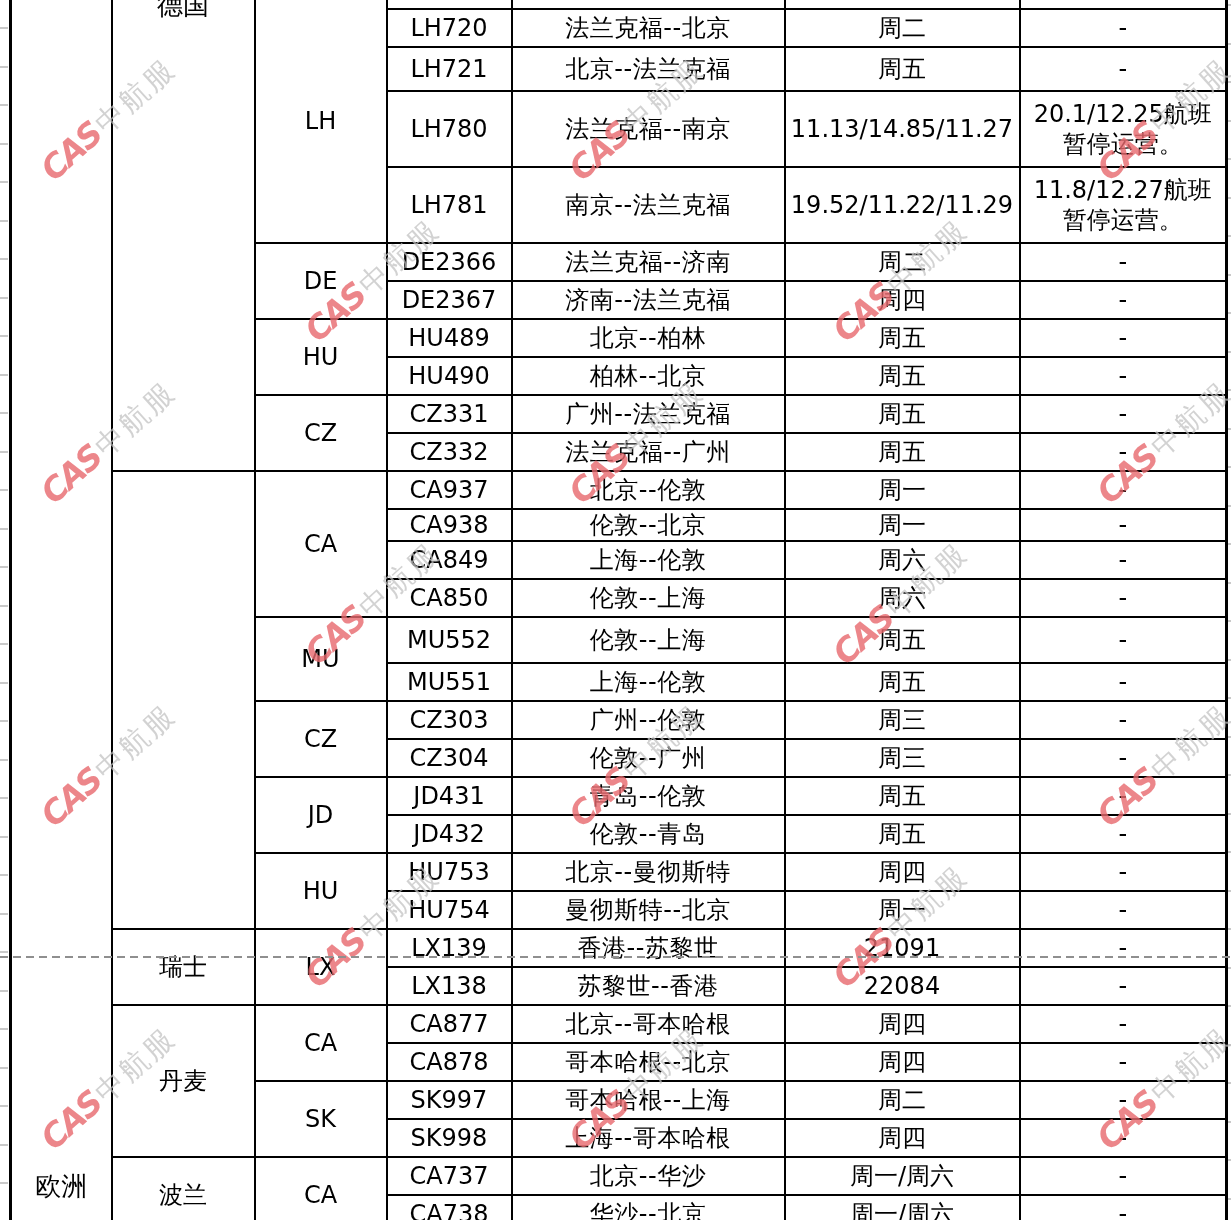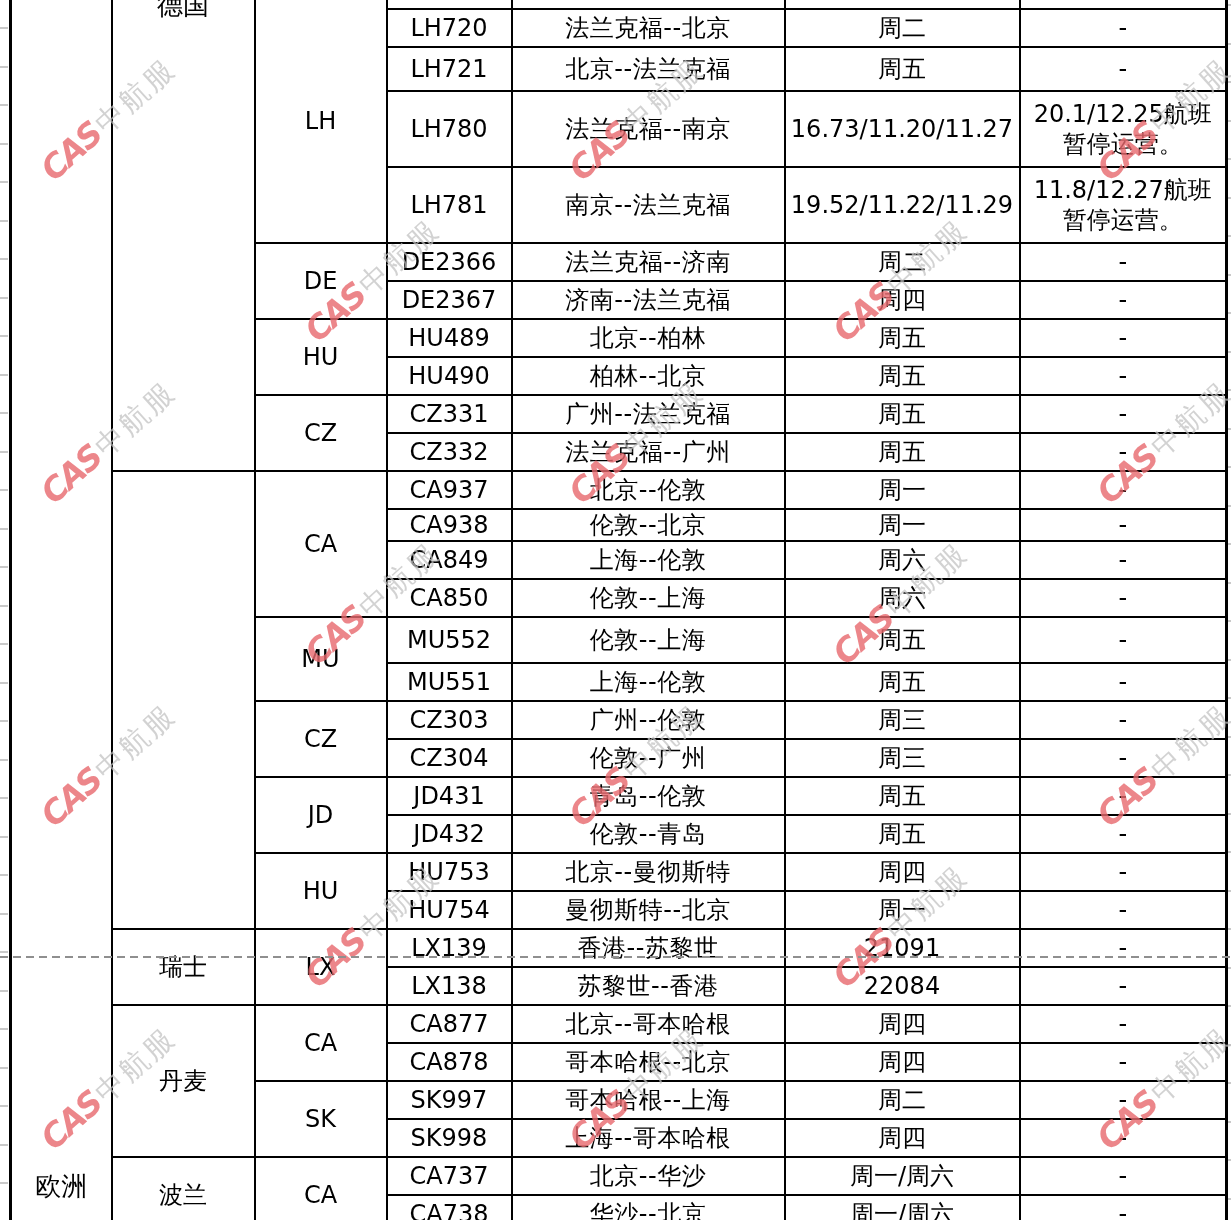--- a/index.html
+++ b/index.html
@@ -176,21 +176,21 @@
         </tr>
         <tr style="height: 44px;">
           <td class="fno">LH721</td>
           <td class="route">北京--法兰克福</td>
           <td class="days">周五</td>
           <td class="note">-</td>
         </tr>
         <tr style="height: 76px;">
           <td class="fno">LH780</td>
           <td class="route">法兰克福--南京</td>
-          <td class="days">16.73/11.20/11.27</td>
+          <td class="days">11.13/14.85/11.27</td>
           <td class="note tall">20.1/12.25航班暂停运营。</td>
         </tr>
         <tr style="height: 76px;">
           <td class="fno">LH781</td>
           <td class="route">南京--法兰克福</td>
           <td class="days">19.52/11.22/11.29</td>
           <td class="note tall">11.8/12.27航班暂停运营。</td>
         </tr>
         <tr class="g" style="height: 38px;">
           <td class="airline" rowspan="2">DE</td>

